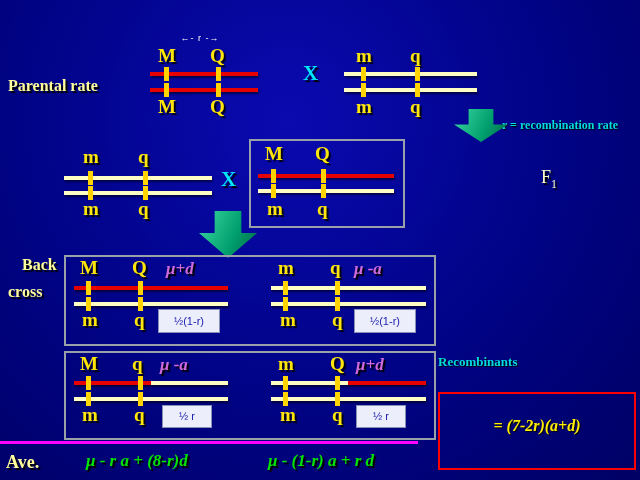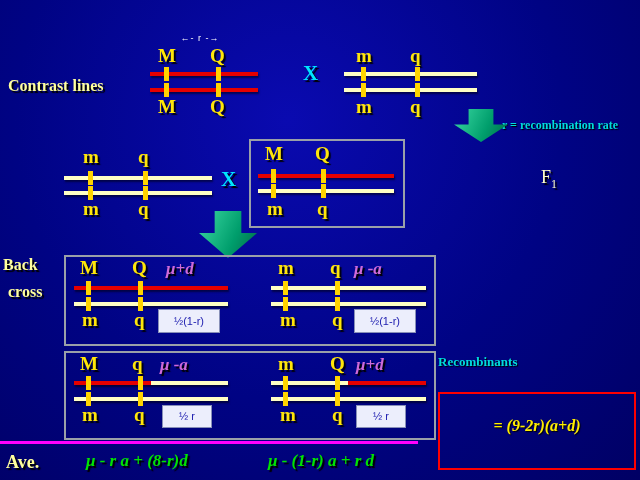--- a/index.html
+++ b/index.html
@@ -48,21 +48,21 @@
   .contrast-line sub { font-size:10px; }
   .contrast-expr { margin-left:8px; }
   .contrast-result { margin-top:14px; }
 </style>
 </head>
 <body>
 
 <div class="slide">
 
 
-  <div class="side-label" style="left:8px; top:78px;">Contrast lines</div>
+  <div class="side-label" style="left:8px; top:78px;">Parental rate</div>
 
   <div class="r-arrow" style="left:170px; top:34px; width:60px; text-align:center;">←- r -→</div>
 
   <span class="marker" style="left:158px; top:46px;">M</span>
   <span class="marker" style="left:210px; top:46px;">Q</span>
   <div class="chrom red" style="left:150px; top:72px; width:108px;">
     <span class="tick" style="left:14px;"></span>
     <span class="tick" style="left:66px;"></span>
   </div>
   <div class="chrom red" style="left:150px; top:88px; width:108px;">
@@ -117,21 +117,21 @@
     <span class="tick" style="left:13px;"></span>
     <span class="tick" style="left:63px;"></span>
   </div>
   <span class="marker" style="left:267px; top:199px;">m</span>
   <span class="marker" style="left:317px; top:199px;">q</span>
 
   <div class="f1-label" style="left:541px; top:168px;"><span>F</span><sub>1</sub></div>
 
   <div class="arrow" style="left:199px; top:211px; width:58px; height:47px;"></div>
 
-  <div class="side-label" style="left:3px; top:257px;">Back</div>
+  <div class="side-label" style="left:22px; top:257px;">Back</div>
   <div class="side-label" style="left:8px; top:284px;">cross</div>
 
   <div class="gbox" style="left:64px; top:255px; width:368px; height:87px;"></div>
 
   <span class="marker" style="left:80px; top:258px;">M</span>
   <span class="marker" style="left:132px; top:258px;">Q</span>
   <span class="effect" style="left:166px; top:260px;">μ+d</span>
   <div class="chrom red" style="left:74px; top:286px; width:154px;">
     <span class="tick" style="left:12px;"></span>
     <span class="tick" style="left:64px;"></span>
@@ -194,16 +194,16 @@
 
   <div class="cyan" style="left:438px; top:355px; font-size:13px;">Recombinants</div>
 
   <div class="magenta-line" style="left:0; top:441px; width:418px; height:3px;"></div>
 
   <div class="side-label" style="left:6px; top:453px; font-size:18px;">Ave.</div>
   <div class="formula" style="left:86px; top:452px;">μ - r a + (8-r)d</div>
   <div class="formula" style="left:268px; top:452px;">μ - (1-r) a + r d</div>
 
   <div class="contrast-box" style="left:438px; top:392px; width:198px; height:78px;">
-    <div class="contrast-line contrast-result">= (9-2r)(a+d)</div>
+    <div class="contrast-line contrast-result">= (7-2r)(a+d)</div>
   </div>
 
 </div>
 
 </body></html>

